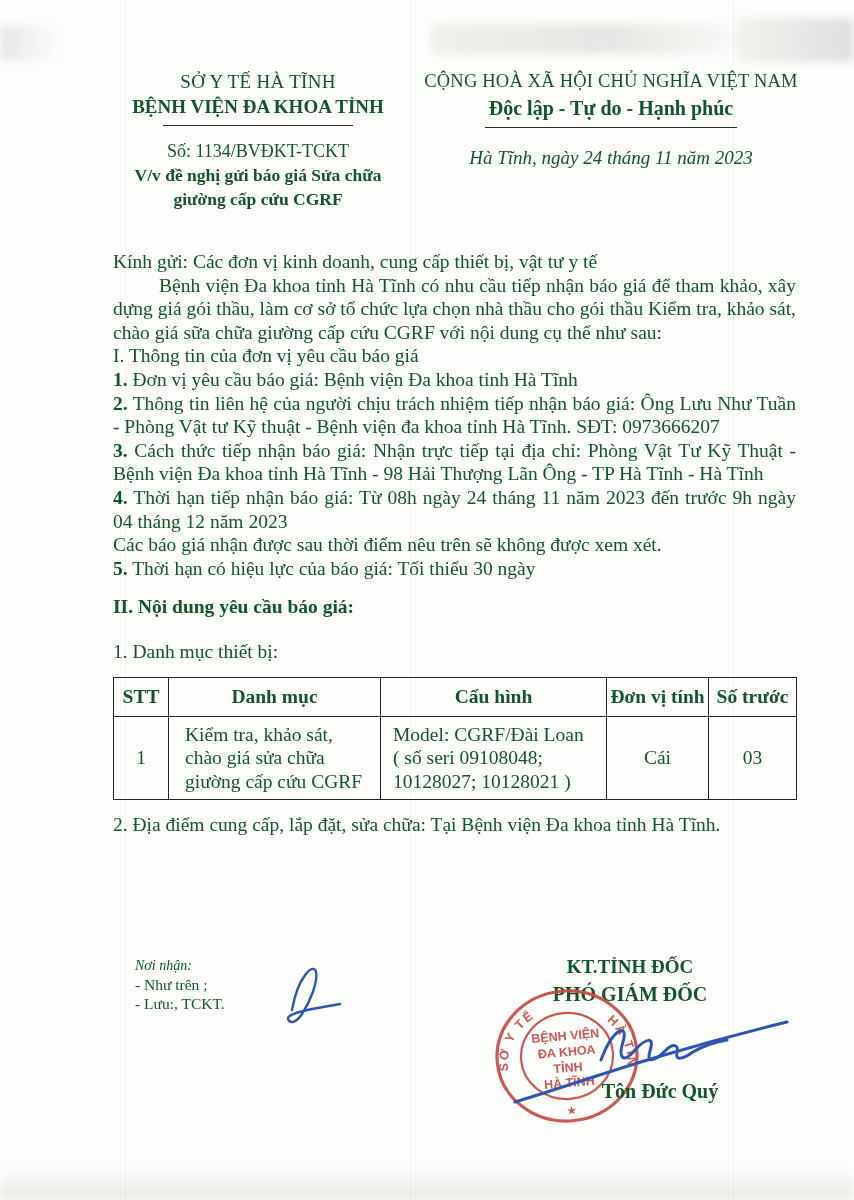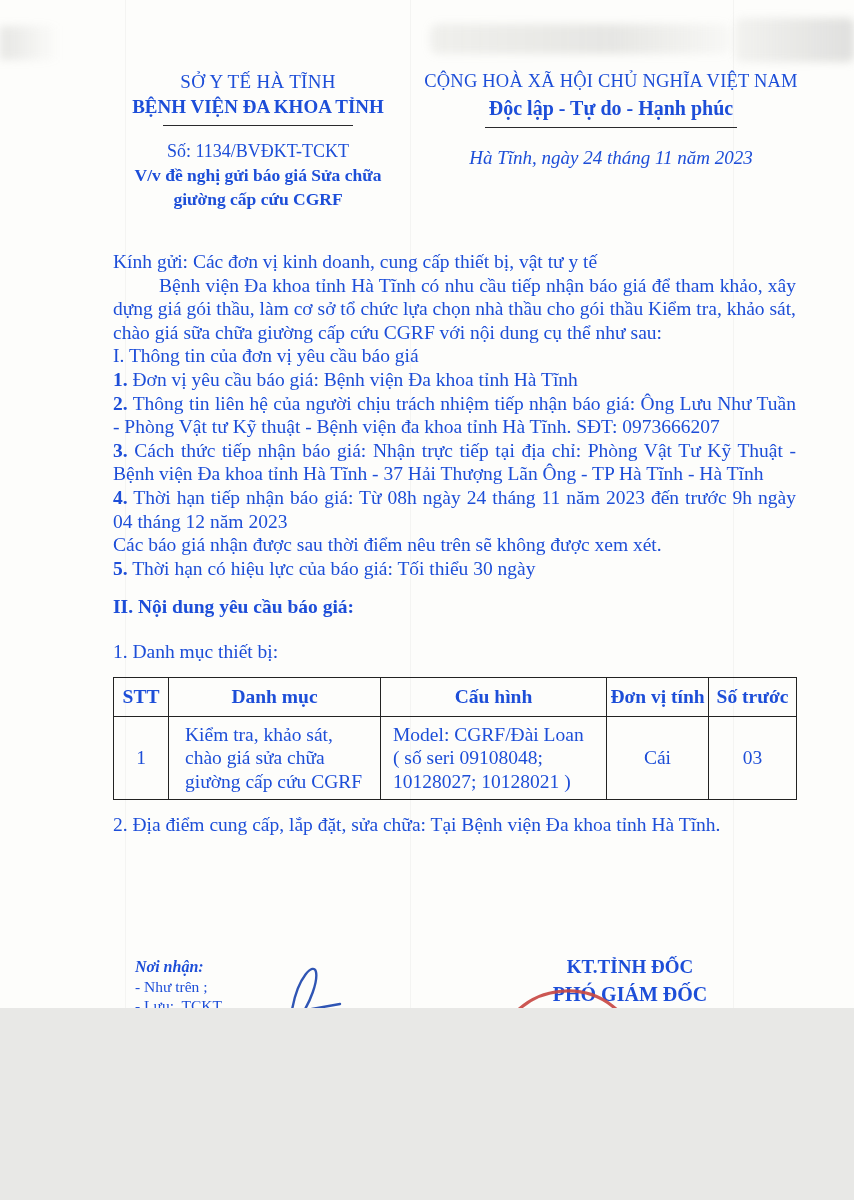--- a/index.html
+++ b/index.html
@@ -1,22 +1,22 @@
 <!DOCTYPE html>
 <html><head>
 <meta charset="utf-8">
 <style>
   html,body{margin:0;padding:0;background:#e8e8e6;}
   .page{
     position:relative;
-    width:854px;height:1008px;
+    width:854px;height:1200px;
     margin:0 auto;
     background:#fdfdfb;
     font-family:"Liberation Serif","DejaVu Serif",serif;
-    color:#1d4ed8;
+    color:#14532d;
     overflow:hidden;
   }
   
   .smudge{position:absolute;pointer-events:none;filter:blur(4px);}
   .smudge.top-right{left:430px;top:24px;width:300px;height:30px;
     background:linear-gradient(90deg,rgba(160,160,152,.14),rgba(150,150,145,.22) 60%,rgba(150,150,145,.05));border-radius:8px;}
   .smudge.top-corner{left:735px;top:18px;width:119px;height:44px;
     background:linear-gradient(90deg,rgba(150,150,145,.10),rgba(140,140,138,.26));border-radius:6px;}
   .smudge.top-left{left:0;top:26px;width:60px;height:34px;
     background:linear-gradient(90deg,rgba(150,150,148,.22),rgba(150,150,148,0));}
@@ -54,21 +54,21 @@
   table.items td,table.items th{border:1.7px solid #222;vertical-align:middle;}
   table.items th{font-size:19.5px;font-weight:bold;text-align:center;padding:8px 2px;line-height:1.15;}
   table.items td{font-size:19.5px;padding:6px 4px;line-height:1.2;}
   .cell-center{text-align:center;}
   .cell-name{text-align:left;padding-left:16px !important;}
   .cell-cfg{text-align:left;padding-left:12px !important;white-space:pre-line;}
   .loc-line{margin-top:13px !important;}
 
   
   .recipients{position:absolute;left:135px;top:957px;font-size:15.5px;line-height:1.25;}
-  .recipients .lbl{font-weight:bold;font-style:italic;font-size:16px;}
+  .recipients .lbl{font-weight:normal;font-style:italic;font-size:14px;}
   .sign-block{position:absolute;left:500px;top:955px;width:260px;text-align:center;line-height:1.25;}
   .sign-block .t1{font-size:19px;font-weight:bold;}
   .sign-block .t2{font-size:20px;font-weight:bold;margin-top:3px;}
   .signer-name{position:absolute;left:555px;top:1080px;width:210px;text-align:center;
     font-size:20px;font-weight:bold;}
   .stamp-wrap{position:absolute;left:492px;top:986px;width:150px;height:140px;transform:rotate(-5deg);opacity:.92;}
   .sig-wrap{position:absolute;left:505px;top:1002px;width:290px;height:110px;}
   .paraph-wrap{position:absolute;left:278px;top:958px;width:80px;height:70px;}
 </style>
 </head>
@@ -101,21 +101,21 @@
     </div>
   </div>
 
   <div class="doc-body">
     <p class="salutation">Kính gửi: Các đơn vị kinh doanh, cung cấp thiết bị, vật tư y tế</p>
     <p class="intro">Bệnh viện Đa khoa tỉnh Hà Tĩnh có nhu cầu tiếp nhận báo giá để tham khảo, xây dựng giá gói thầu, làm cơ sở tổ chức lựa chọn nhà thầu cho gói thầu Kiểm tra, khảo sát, chào giá sữa chữa giường cấp cứu CGRF với nội dung cụ thể như sau:</p>
     <p class="sec1">I. Thông tin của đơn vị yêu cầu báo giá</p>
 
     <p><b class="n">1.</b><span> Đơn vị yêu cầu báo giá: Bệnh viện Đa khoa tỉnh Hà Tĩnh</span></p>
     <p><b class="n">2.</b><span> Thông tin liên hệ của người chịu trách nhiệm tiếp nhận báo giá: Ông Lưu Như Tuần - Phòng Vật tư Kỹ thuật - Bệnh viện đa khoa tỉnh Hà Tĩnh. SĐT: 0973666207</span></p>
-    <p><b class="n">3.</b><span> Cách thức tiếp nhận báo giá: Nhận trực tiếp tại địa chỉ: Phòng Vật Tư Kỹ Thuật - Bệnh viện Đa khoa tỉnh Hà Tĩnh - 37 Hải Thượng Lãn Ông  - TP Hà Tĩnh - Hà Tĩnh</span></p>
+    <p><b class="n">3.</b><span> Cách thức tiếp nhận báo giá: Nhận trực tiếp tại địa chỉ: Phòng Vật Tư Kỹ Thuật - Bệnh viện Đa khoa tỉnh Hà Tĩnh - 98 Hải Thượng Lãn Ông  - TP Hà Tĩnh - Hà Tĩnh</span></p>
     <p><b class="n">4.</b><span> Thời hạn tiếp nhận báo giá: Từ 08h ngày 24 tháng 11 năm 2023 đến trước 9h ngày 04 tháng 12 năm 2023</span></p>
     <p class="note">Các báo giá nhận được sau thời điểm nêu trên sẽ không được xem xét.</p>
     <p><b class="n">5.</b><span> Thời hạn có hiệu lực của báo giá: Tối thiểu 30 ngày</span></p>
 
     <p class="sec2">II. Nội dung yêu cầu báo giá:</p>
     <p class="list-label">1. Danh mục thiết bị:</p>
 
     <table class="items">
       <colgroup>
         <col style="width:55px">

